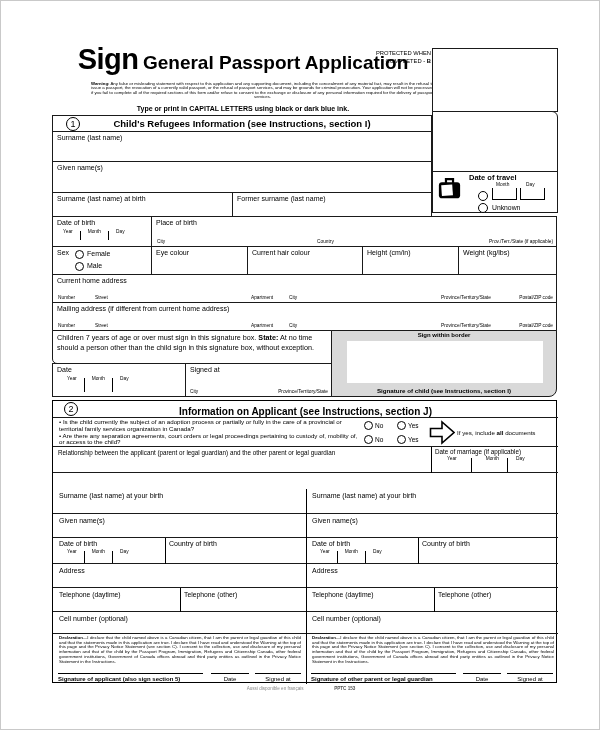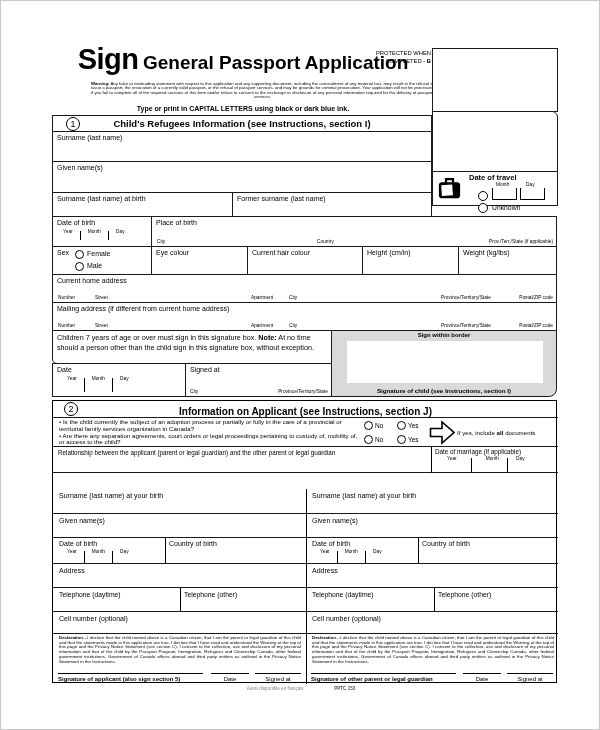--- a/index.html
+++ b/index.html
@@ -41,21 +41,21 @@
     <span style="font-size:19px; font-weight:bold;">General Passport Application</span>
   </div>
 
   <div class="abs" style="left:90px; top:81px; width:343px; font-size:4.3px; line-height:1.0; text-align:justify; text-align-last:center;">
     <b>Warning:</b><span> Any false or misleading statement with respect to this application and any supporting document, including the concealment of any material fact, may result in the refusal to issue a passport, the revocation of a currently valid passport, or the refusal of passport services, and may be grounds for criminal prosecution. Your application will not be processed if you fail to complete all of the required sections of this form and/or refuse to consent to the exchange or disclosure of any personal information required for the delivery of passport services.</span>
   </div>
   <div class="abs center bold" style="left:52px; top:104px; width:380px; font-size:7px;">Type or print in CAPITAL LETTERS using black or dark blue ink.</div>
 
   <div class="cell" style="left:431px; top:47px; width:126px; height:64px;"></div>
   <div class="cell" style="left:431px; top:110px; width:126px; height:61px; border-top-right-radius:6px;"></div>
-  <div class="cell" style="left:431px; top:170px; width:126px; height:35px;">
+  <div class="cell" style="left:431px; top:170px; width:126px; height:42px;">
     <svg class="abs" style="left:5px; top:5px;" width="23" height="23" viewBox="0 0 26 26">
       <path d="M9 7 V2.5 H17 V7" fill="none" stroke="#000" stroke-width="2.5"></path>
       <rect x="1" y="6" width="24" height="18" rx="3.5" fill="#000"></rect>
       <rect x="4" y="9" width="12.5" height="12" fill="#fff" transform="rotate(-4 10 15)"></rect>
     </svg>
     <div class="abs bold" style="left:36px; top:1px; font-size:7.5px;">Date of travel</div>
     <div class="sub" style="left:63px; top:10px;">Month</div>
     <div class="sub" style="left:93px; top:10px;">Day</div>
     <span class="rad abs" style="left:45px; top:19px; width:10px; height:10px;"></span>
     <span class="bracket abs" style="left:59px; top:16px;"></span>
@@ -129,21 +129,21 @@
     <span class="sub" style="left:5px; bottom:2px;">Number</span>
     <span class="sub" style="left:42px; bottom:2px;">Street</span>
     <span class="sub" style="left:198px; bottom:2px;">Apartment</span>
     <span class="sub" style="left:236px; bottom:2px;">City</span>
     <span class="sub" style="left:388px; bottom:2px;">Province/Territory/State</span>
     <span class="sub" style="right:3px; bottom:2px;">Postal/ZIP code</span>
   </div>
 
   <div class="cell" style="left:51px; top:329px; width:280px; height:34px; font-size:7.2px; line-height:1.45; border-bottom-left-radius:5px;">
     <span>Children 7 years of age or over must sign in this signature box.</span>
-    <b>Note:</b><span> At no time should a person other than the child sign in this signature box, without exception.</span>
+    <b>State:</b><span> At no time should a person other than the child sign in this signature box, without exception.</span>
   </div>
   <div class="cell" style="left:51px; top:362px; width:134px; height:34px;">
     <span class="lbl">Date</span>
     <div class="ymd abs" style="left:14px; top:12px;">
       <span>Year</span><span class="tick" style="height:14px; vertical-align:-12px;"></span><span>Month</span><span class="tick" style="height:14px; vertical-align:-12px;"></span><span>Day</span>
     </div>
   </div>
   <div class="cell" style="left:184px; top:362px; width:147px; height:34px;">
     <span class="lbl">Signed at</span>
     <span class="sub" style="left:4px; bottom:2px;">City</span>

